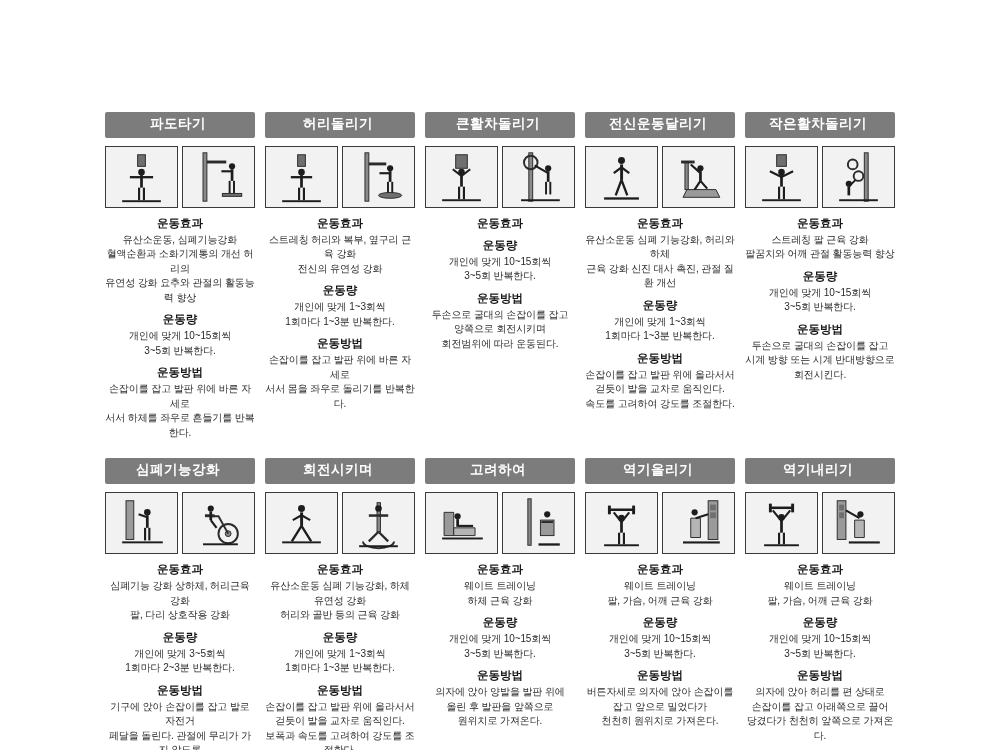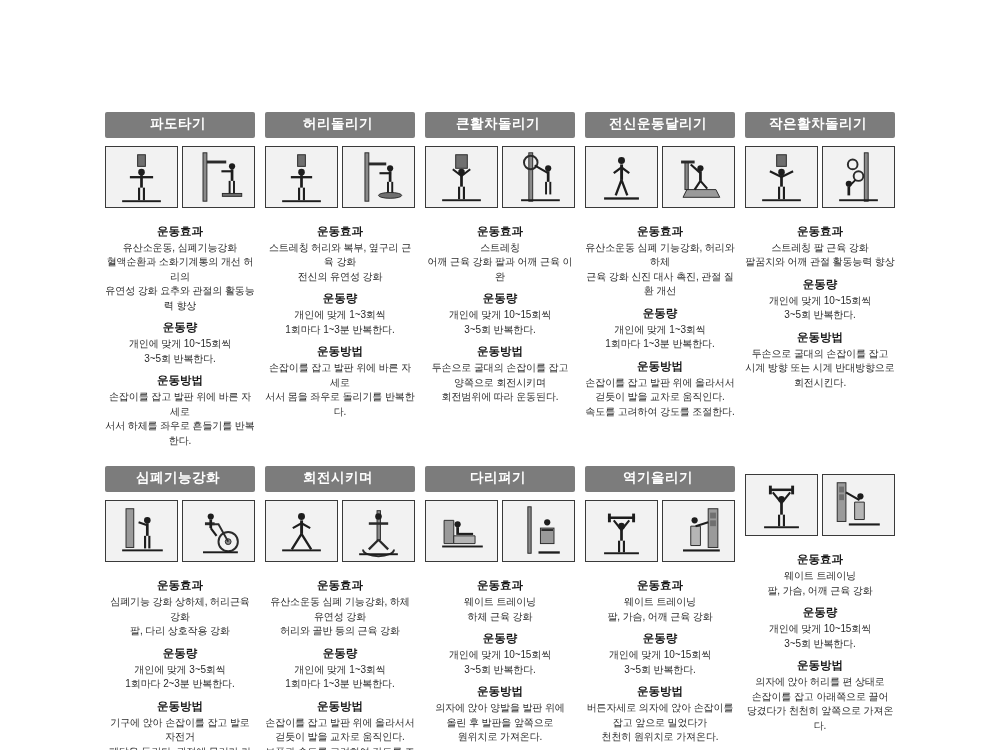--- a/index.html
+++ b/index.html
@@ -52,21 +52,21 @@
     width: 50%;
     height: 62px;
     border: 1px solid #3a3a3a;
     background: #f2f2f2;
     position: relative;
     overflow: hidden;
     box-sizing: border-box;
   }
   .picto svg { display: block; width: 100%; height: 100%; }
   .sections {
-    margin-top: 16px;
+    margin-top: 8px;
     text-align: center;
   }
   .sec-head {
     font-size: 11.5px;
     font-weight: bold;
     margin-top: 7px;
     margin-bottom: 2px;
     color: #161616;
   }
   .sec-head:first-child { margin-top: 0; }
@@ -187,22 +187,20 @@
               <rect x="38.6" y="25" width="2.8" height="11" fill="#1d1d1d"></rect>
               <path d="M40 27 L26 19" stroke="#1d1d1d" stroke-width="2.2"></path>
               <rect x="36.8" y="36" width="2" height="13" fill="#1d1d1d"></rect>
               <rect x="41.2" y="36" width="2" height="13" fill="#1d1d1d"></rect>
               <rect x="12" y="54" width="40" height="2" fill="#1d1d1d"></rect>
             </svg>
         </div>
       </div>
       <div class="sections">
         <div class="sec-head">운동효과</div>
-        <div class="sec-body">스트레칭
-어깨 근육 강화 팔과 어깨 근육 이완</div>
         <div class="sec-head">운동량</div>
         <div class="sec-body">개인에 맞게 10~15회씩
 3~5회 반복한다.</div>
         <div class="sec-head">운동방법</div>
         <div class="sec-body">두손으로 굴대의 손잡이를 잡고
 양쪽으로 회전시키며
 회전범위에 따라 운동된다.</div>
       </div>
     </div>
 
@@ -356,21 +354,21 @@
         <div class="sec-body">개인에 맞게 1~3회씩
 1회마다 1~3분 반복한다.</div>
         <div class="sec-head">운동방법</div>
         <div class="sec-body">손잡이를 잡고 발판 위에 올라서서
 걷듯이 발을 교차로 움직인다.
 보폭과 속도를 고려하여 강도를 조절한다.</div>
       </div>
     </div>
 
     <div class="card">
-      <div class="card-title">다리펴기</div>
+      <div class="card-title">고려하여</div>
       <div class="pictos">
         <div class="picto">
           <svg viewBox="0 0 60 62">
               <path d="M12 20 L22 20 L22 44 L12 44 Z" fill="#9a9a9a" stroke="#2b2b2b"></path>
               <path d="M22 36 L44 36 L44 44 L22 44 Z" fill="#b5b5b5" stroke="#2b2b2b"></path>
               <circle cx="26" cy="24" r="3.2" fill="#1d1d1d"></circle>
               <rect x="24.6" y="27" width="2.8" height="8" fill="#1d1d1d"></rect>
               <path d="M27 34 L42 34" stroke="#1d1d1d" stroke-width="2.2"></path>
               <rect x="10" y="46" width="42" height="2" fill="#1d1d1d"></rect>
             </svg>
@@ -435,20 +433,21 @@
         <div class="sec-body">개인에 맞게 10~15회씩
 3~5회 반복한다.</div>
         <div class="sec-head">운동방법</div>
         <div class="sec-body">버튼자세로 의자에 앉아 손잡이를
 잡고 앞으로 밀었다가
 천천히 원위치로 가져온다.</div>
       </div>
     </div>
 
     <div class="card">
+      <div class="card-title">역기내리기</div>
       <div class="pictos">
         <div class="picto">
           <svg viewBox="0 0 60 62">
               <rect x="18" y="14" width="24" height="2.6" fill="#1d1d1d"></rect>
               <rect x="17" y="11" width="3" height="9" fill="#1d1d1d"></rect>
               <rect x="40" y="11" width="3" height="9" fill="#1d1d1d"></rect>
               <circle cx="30" cy="25" r="3.4" fill="#1d1d1d"></circle>
               <rect x="28.6" y="28" width="2.8" height="13" fill="#1d1d1d"></rect>
               <path d="M30 29 L21 18 M30 29 L39 18" stroke="#1d1d1d" stroke-width="2.2" fill="none"></path>
               <rect x="26.4" y="41" width="2.2" height="12" fill="#1d1d1d"></rect>

